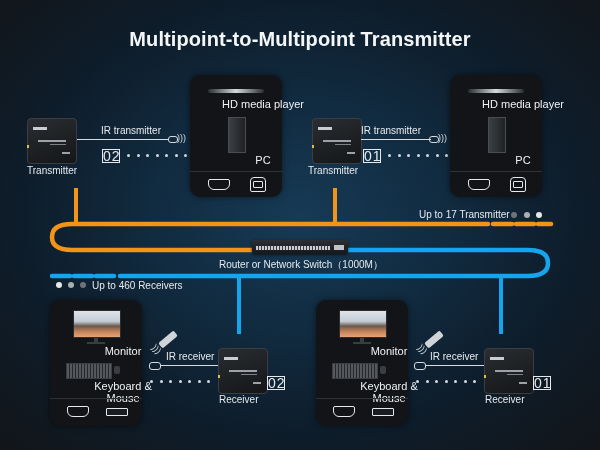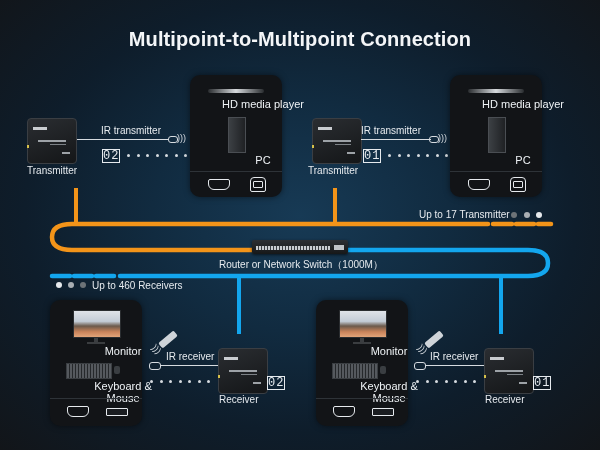--- a/index.html
+++ b/index.html
@@ -26,37 +26,37 @@
     border: 1px solid #3a3e43;
   }
   .device .brand { position: absolute; left: 5px; top: 8px; width: 14px; height: 3px; background: #c9ccd0; }
   .device .model { position: absolute; left: 10px; top: 21px; width: 28px; height: 2px; background: #9da2a7; }
   .device .model2 { position: absolute; left: 22px; top: 25px; width: 16px; height: 1px; background: #7d8287; }
   .device .tag { position: absolute; right: 6px; top: 33px; width: 8px; height: 2px; background: #9da2a7; }
   .device .led { position: absolute; left: -1px; top: 26px; width: 2px; height: 3px; background: #d7c14a; }
   .small-lbl { position: absolute; font-size: 10px; color: #e6eaee; white-space: nowrap; }
   .numbox {
     position: absolute; width: 16px; height: 12px; border: 1.5px solid #e6eaee;
-    font-family: Liberation Mono, monospace; font-size: 12px; line-height: 12px;
+    font-family: Liberation Sans, sans-serif; font-size: 14px; line-height: 12px;
     text-align: center; color: #e6eaee; letter-spacing: 1px;
   }
   .dots { position: absolute; display: flex; gap: 6.5px; }
   .dots span { width: 3px; height: 3px; border-radius: 50%; background: #d6dbe0; display: block; }
   .irline { position: absolute; height: 1px; background: #d6dbe0; }
   .hdmi { position: absolute; width: 20px; height: 9px; border: 1.5px solid #e6eaee; border-radius: 2px 2px 6px 6px; }
   .usbb { position: absolute; width: 14px; height: 13px; border: 1.5px solid #e6eaee; border-radius: 4px 4px 2px 2px; }
   .usbb::after { content: ""; position: absolute; left: 2px; top: 3px; width: 8px; height: 5px; border: 1px solid #e6eaee; border-radius: 1px; }
   .usba { position: absolute; width: 20px; height: 6px; border: 1.5px solid #e6eaee; border-radius: 1px; background: #1a1d21; }
   .svg-layer { position: absolute; left: 0; top: 0; }
   .bigdot { position: absolute; width: 6px; height: 6px; border-radius: 50%; }
 </style>
 </head>
 <body>
 
-<div class="title">Multipoint-to-Multipoint Connection</div>
+<div class="title">Multipoint-to-Multipoint Transmitter</div>
 
 <svg class="svg-layer" width="600" height="450">
 
   <path d="M 488 224 L 72 224 Q 52 224 52 237 Q 52 250 72 250 L 254 250" fill="none" stroke="#f39419" stroke-width="4.5" stroke-linecap="round"></path>
   <path d="M 493 224 L 512 224" stroke="#f39419" stroke-width="4.5" stroke-linecap="round"></path>
   <path d="M 516 224 L 534 224" stroke="#f39419" stroke-width="4.5" stroke-linecap="round"></path>
   <path d="M 538 224 L 551 224" stroke="#f39419" stroke-width="4.5" stroke-linecap="round"></path>
   <path d="M 76 188 L 76 224" stroke="#f39419" stroke-width="4"></path>
   <path d="M 335 188 L 335 224" stroke="#f39419" stroke-width="4"></path>
 

